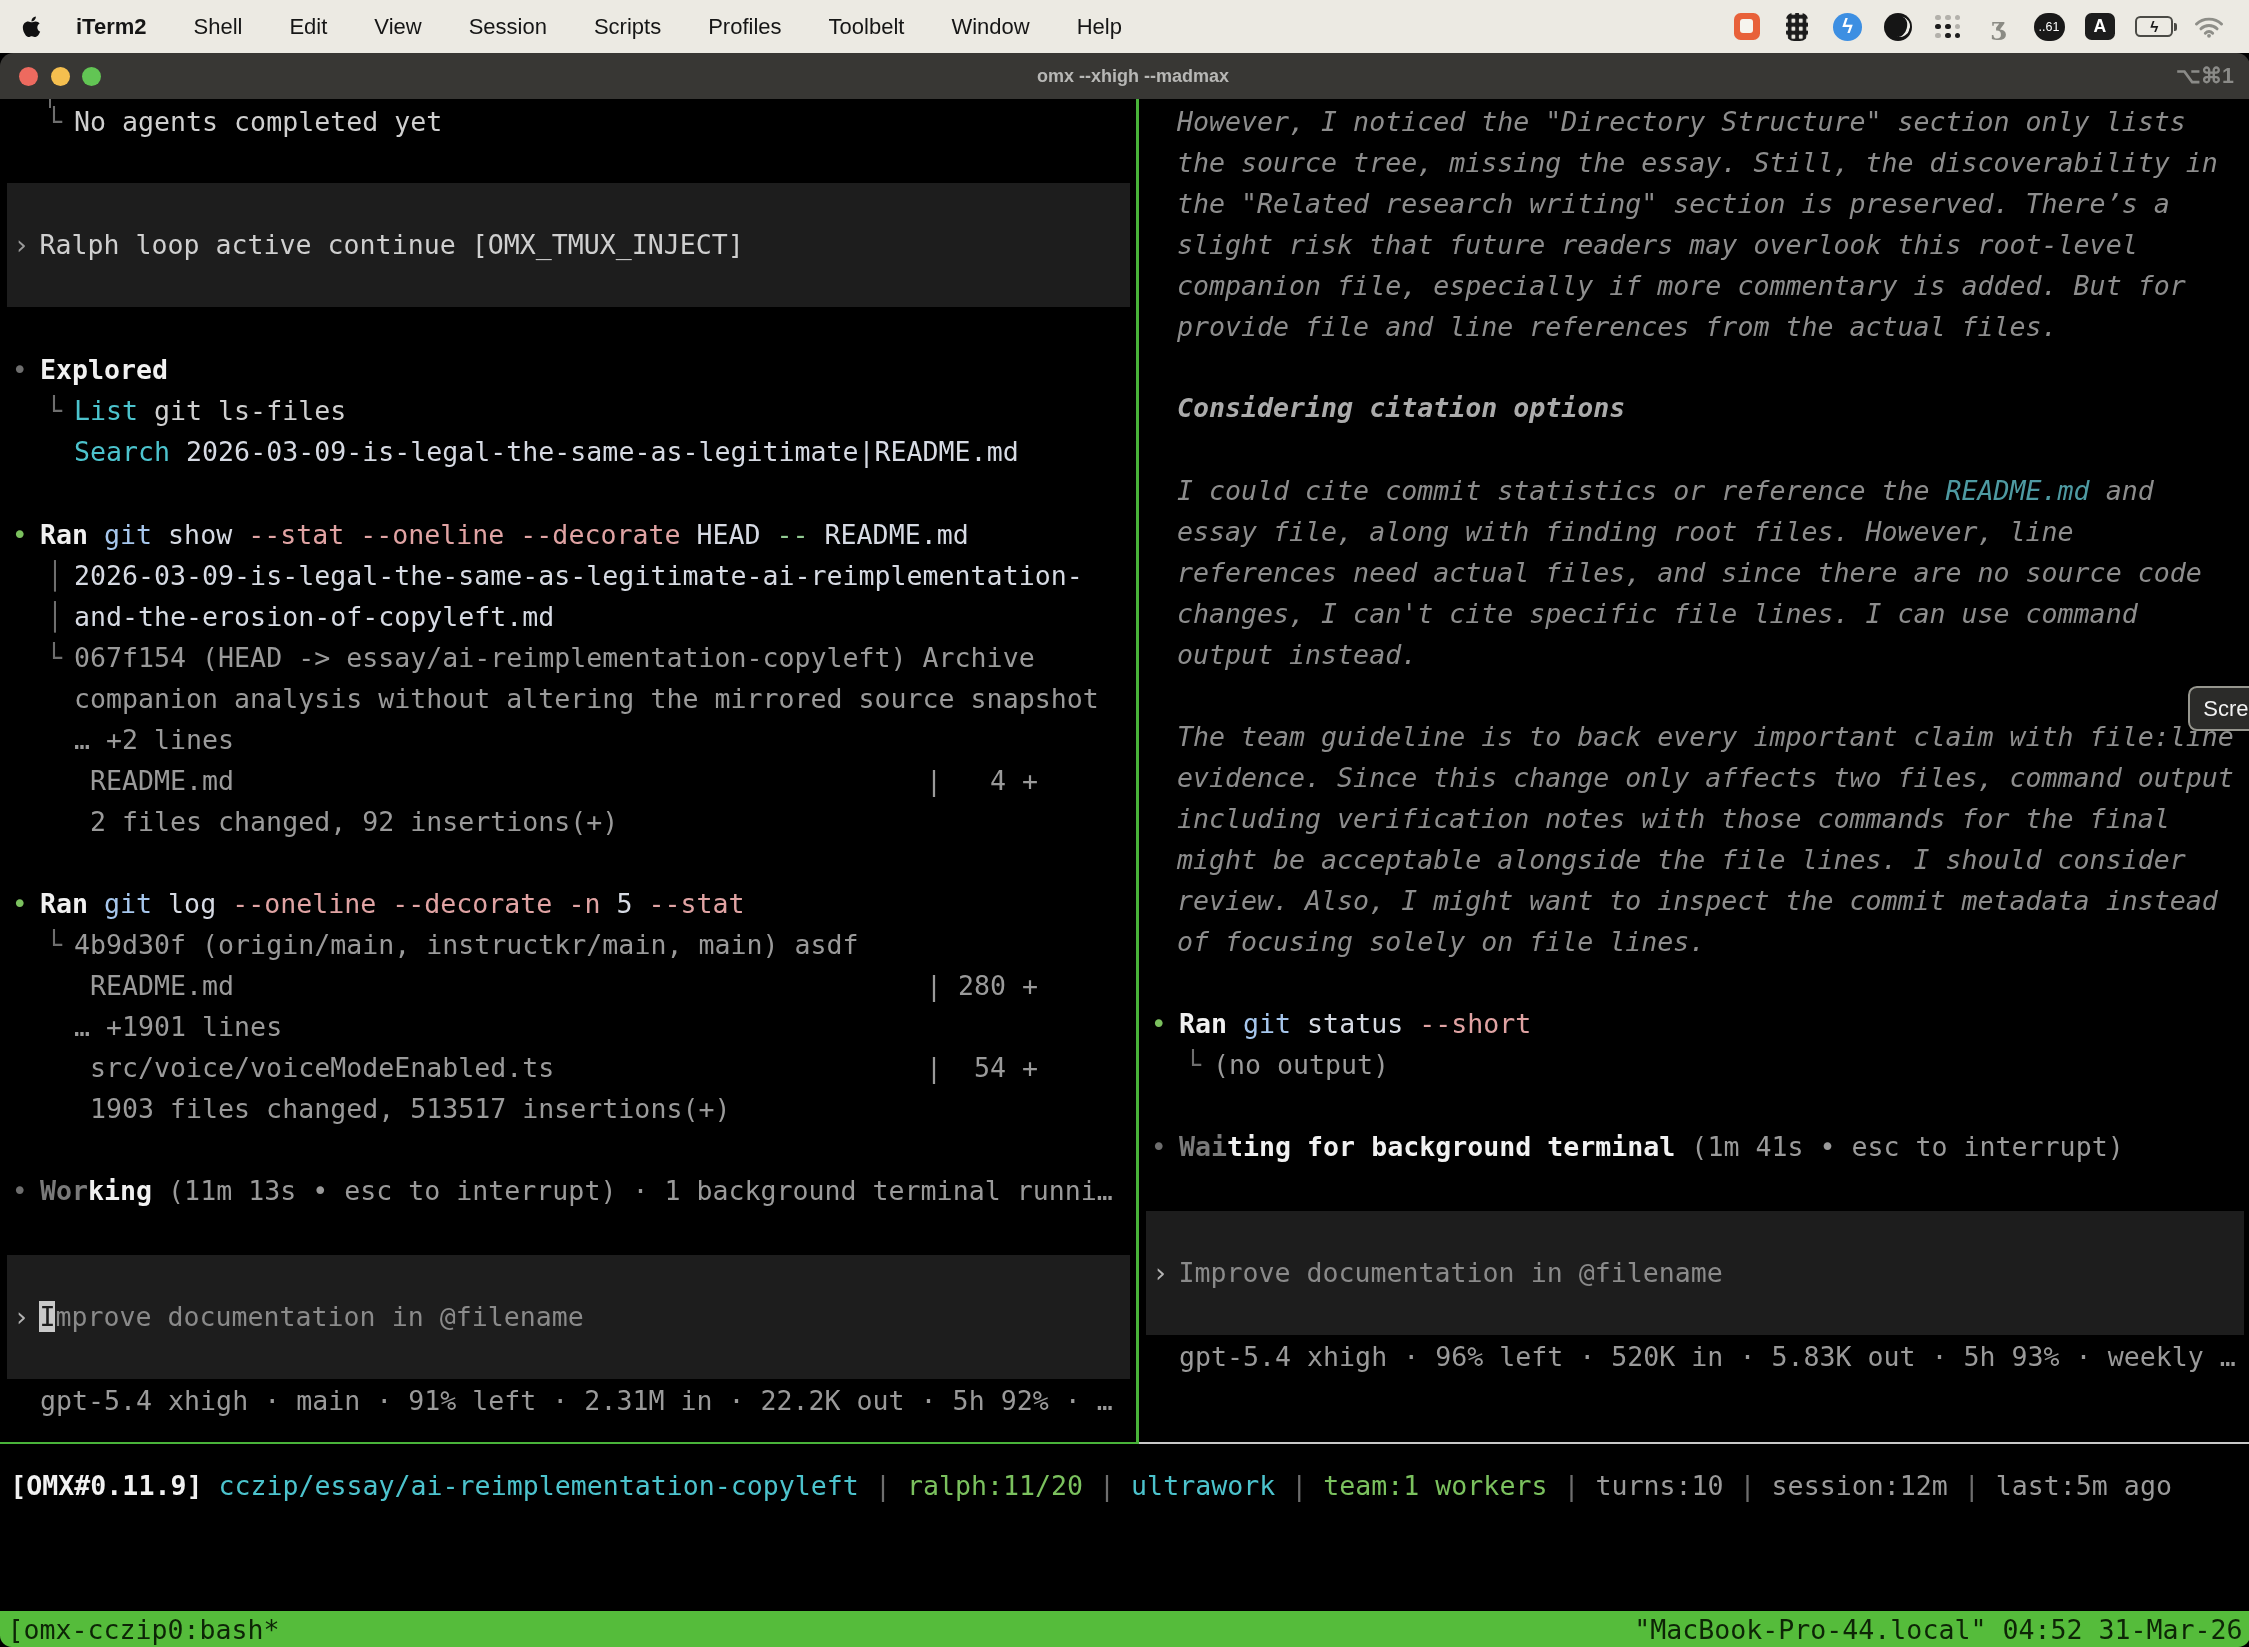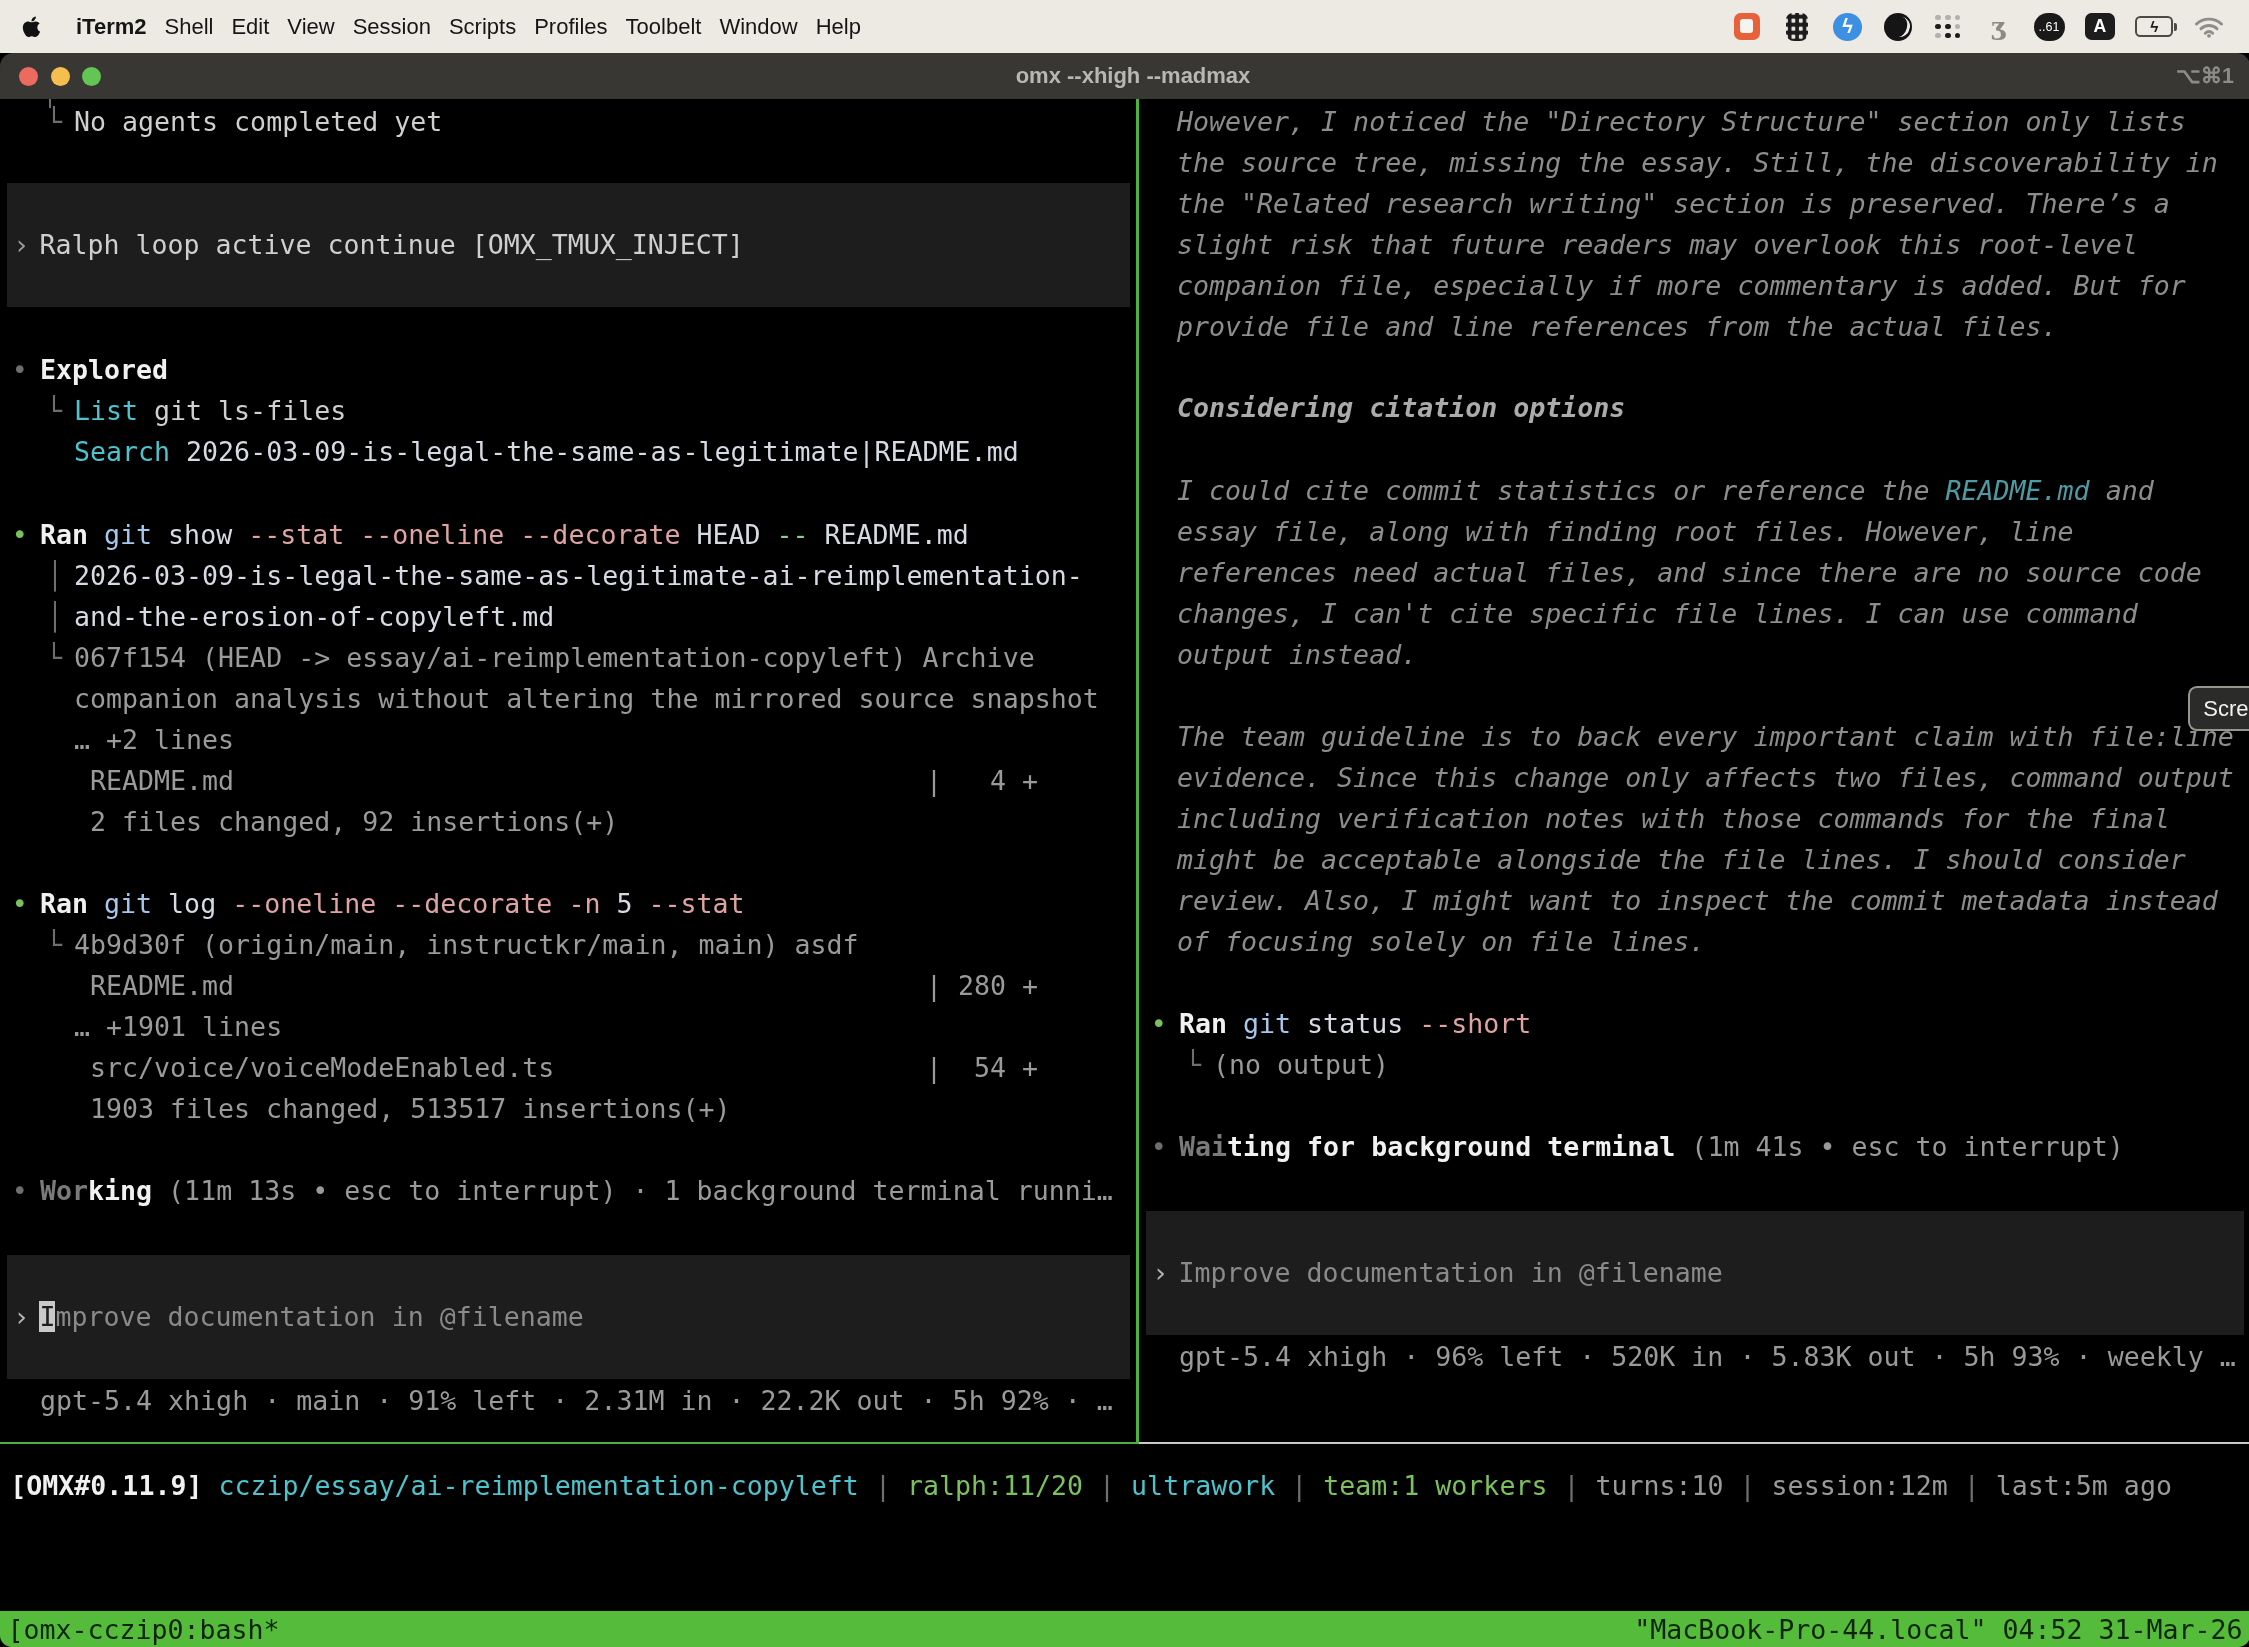--- a/index.html
+++ b/index.html
@@ -3,21 +3,21 @@
 <meta charset="utf-8">
 <style>
   html,body{margin:0;padding:0;}
   body{width:2250px;height:1648px;background:#000;overflow:hidden;position:relative;
        font-family:"DejaVu Sans Mono",monospace;}
 
   
   .menubar{height:53px;background:#eceae3;display:flex;align-items:center;
            padding:0 22px;font-family:"Liberation Sans",sans-serif;font-size:22px;color:#161616;}
   .apple{width:22px;height:26.6px;display:flex;align-items:center;}
-  .menu-items{display:flex;gap:18px;margin-left:32px;align-items:center;}
+  .menu-items{display:flex;gap:47px;margin-left:32px;align-items:center;}
   .menu-items .menu-item:first-child{font-weight:700;}
   .mb-right{margin-left:auto;display:flex;align-items:center;gap:20.7px;padding-right:4.4px;}
   .micon{height:32px;min-width:29.5px;display:flex;align-items:center;justify-content:center;position:relative;}
 
   .ic-shot{width:26.6px;height:26.6px;background:#e8613a;border-radius:6.6px;position:relative;}
   .ic-shot::after{content:"";position:absolute;left:6.6px;top:5.9px;width:12.5px;height:14px;background:#f6f4ee;border-radius:3px;}
   .ic-shot::before{content:"";position:absolute;left:4.4px;bottom:-5.2px;border:5.2px solid transparent;border-top-color:#e8613a;}
   .ic-shield{width:22px;height:28px;background:#1c1c1c;border-radius:6.6px 6.6px 8px 8px;
              background-image:radial-gradient(#e9e7e0 1.9px,rgba(0,0,0,0) 2.4px);
              background-size:7.4px 8px;background-position:3.7px 3.7px;}
@@ -42,21 +42,21 @@
   
   .window{position:absolute;top:53px;left:0;width:2250px;height:1594px;background:#000;
           border-radius:13.3px 13.3px 11.8px 11.8px;overflow:hidden;}
   .titlebar{height:46px;background:#383734;position:relative;display:flex;align-items:center;
             font-family:"Liberation Sans",sans-serif;}
   .tlights{display:flex;gap:12.5px;padding-left:19px;}
   .tlight{width:19px;height:19px;border-radius:50%;}
   .tl-close{background:#ed6a5f;}
   .tl-min{background:#f5bf4f;}
   .tl-zoom{background:#62c554;}
-  .title-text{position:absolute;left:16px;right:0;text-align:center;color:#b7b7b5;font-size:22px;font-weight:bold;}
+  .title-text{position:absolute;left:16px;right:0;text-align:center;color:#b7b7b5;font-size:18px;font-weight:bold;}
   .title-shortcut{position:absolute;right:16px;color:#8b8b88;font-size:21.4px;font-weight:bold;}
 
   
   .panes{display:flex;height:1345px;}
   .pane{position:relative;font-size:26.6px;line-height:41px;overflow:hidden;}
   .pane-left{width:1136px;border-bottom:2.2px solid #49b33a;}
   .pane-divider{width:3px;background:#49b33a;}
   .pane-right{flex:1;border-bottom:2.2px solid #c9c9c9;}
   .trow{position:relative;height:41px;white-space:pre;}
   .top-guide{position:absolute;left:49px;top:0;width:2.2px;height:8.9px;background:#6e6e6e;}

